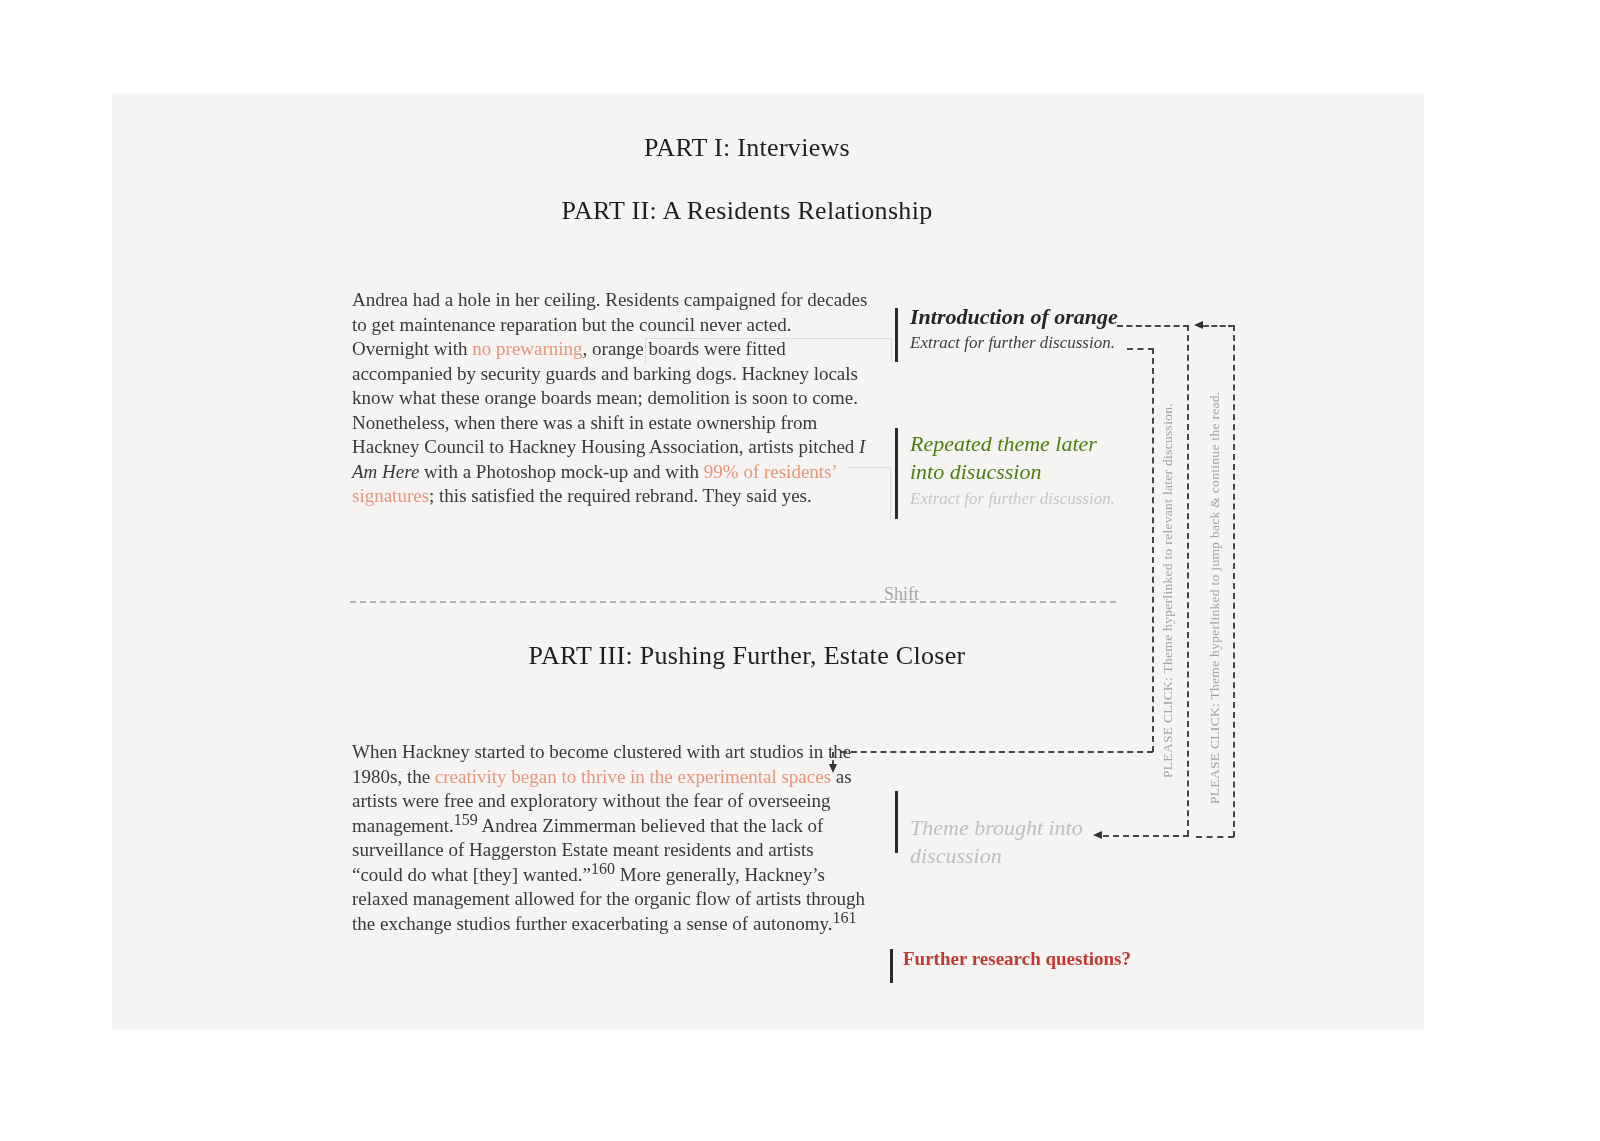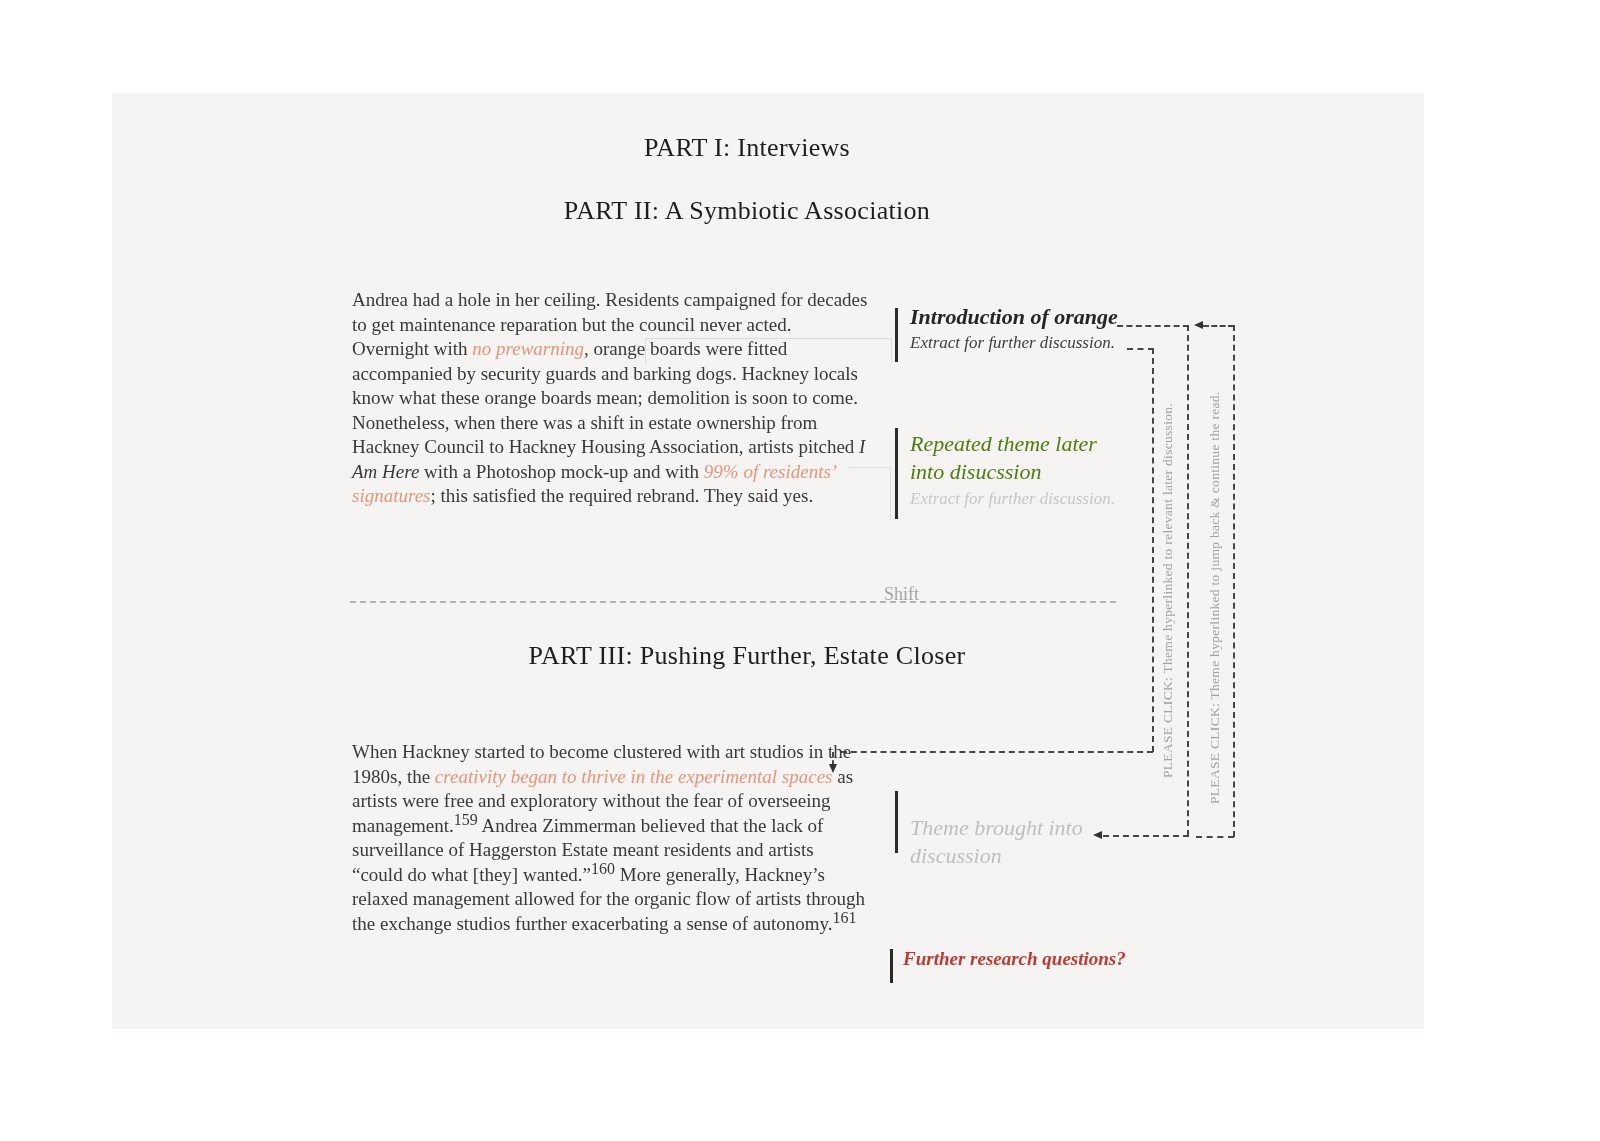--- a/index.html
+++ b/index.html
@@ -2,52 +2,52 @@
 <html style="--hl: #e6957a; --alert: #bf3a33;"><head>
 <meta charset="utf-8">
 <style>
   html,body{margin:0;padding:0;background:#ffffff;}
   #canvas{position:relative;width:1408px;height:1141px;background:#ffffff;overflow:hidden;
           font-family:"Liberation Serif","DejaVu Serif",serif;padding-left:16px;}
   #page{position:absolute;left:112px;top:93px;width:1376px;height:936px;background:#f5f4f2;}
   .abs{position:absolute;}
   .heading{left:352px;width:790px;text-align:center;font-size:26px;color:#1f1e1d;letter-spacing:.3px;}
   .para{left:352px;width:516px;font-size:19px;line-height:24.5px;color:#3a3937;}
-  .hl{color:var(--hl,#e6957a);font-style:italic;}
+  .hl{color:var(--hl,#e6957a);}
   .it{font-style:italic;}
   .sup{font-size:16px;vertical-align:super;line-height:0;}
   .ann-bar{width:3px;background:#2b2a29;}
   .ann-title{font-size:22px;font-style:italic;line-height:28px;}
   .ann-title.dark{font-weight:bold;color:#262524;}
   .ann-title.muted{color:#4d7c0f;}
   .ann-title.muted2{color:#bfbebc;}
   .ann-sub{font-size:17px;font-style:italic;}
   .ann-sub.dark{color:#3f3e3d;}
   .ann-sub.light{color:#c7c6c4;}
-  .alert-note{font-size:19px;font-style:italic;font-weight:600;color:var(--alert,#bf3a33);text-align:right;}
+  .alert-note{font-size:19px;font-weight:600;color:var(--alert,#bf3a33);text-align:right;}
   .dash-h{border-top:2px dashed #474645;height:0;}
   .dash-v{border-left:2px dashed #474645;width:0;}
   .shift-line{border-top:2px dashed #b4b3b1;height:0;}
   .shift-label{font-size:18px;color:#a5a4a2;margin-top:12px;}
   .arrow-left{width:0;height:0;border-top:4px solid transparent;border-bottom:4px solid transparent;border-right:9px solid #333231;}
   .arrow-down{width:0;height:0;border-left:4px solid transparent;border-right:4px solid transparent;border-top:9px solid #333231;}
   .callout{border:1px solid #dedcda;background:transparent;}
   .callout.no-bottom{border-bottom:none;}
   .callout.top-right{border-left:none;border-bottom:none;}
   .vlabel{writing-mode:vertical-rl;transform:rotate(180deg);white-space:nowrap;
           font-size:13.5px;letter-spacing:.3px;color:#a3a2a0;}
 </style>
 </head>
 <body>
 
 <div id="canvas">
   <div id="page"></div>
 
   <div class="abs heading" style="top:133px;">PART I: Interviews</div>
-  <div class="abs heading" style="top:196px;">PART II: A Symbiotic Association</div>
+  <div class="abs heading" style="top:196px;">PART II: A Residents Relationship</div>
   <div class="abs heading" style="top:641px;">PART III: Pushing Further, Estate Closer</div>
 
   <div class="abs para" style="top:288px;"><span>Andrea had a hole in her ceiling. Residents campaigned for decades to get maintenance reparation but the council never acted. Overnight with </span><span class="hl">no prewarning</span><span>, orange boards were fitted accompanied by security guards and barking dogs. Hackney locals know what these orange boards mean; demolition is soon to come. Nonetheless, when there was a shift in estate ownership from Hackney Council to Hackney Housing Association, artists pitched </span><span class="it">I Am Here</span><span> with a Photoshop mock-up and with </span><span class="hl">99% of residents’ signatures</span><span>; this satisfied the required rebrand. They said yes.</span></div>
   <div class="abs para" style="top:740px;"><span>When Hackney started to become clustered with art studios in the 1980s, the </span><span class="hl">creativity began to thrive in the experimental spaces</span><span> as artists were free and exploratory without the fear of overseeing management.</span><span class="sup">159</span><span> Andrea Zimmerman believed that the lack of surveillance of Haggerston Estate meant residents and artists “could do what [they] wanted.”</span><span class="sup">160</span><span> More generally, Hackney’s relaxed management allowed for the organic flow of artists through the exchange studios further exacerbating a sense of autonomy.</span><span class="sup">161</span></div>
 
   <div class="abs callout no-bottom" style="left:645px;top:338px;width:245px;height:25px;"></div>
   <div class="abs callout top-right" style="left:849px;top:467px;width:41px;height:52px;"></div>
 
   <div class="abs ann-bar" style="left:895px;top:308px;height:54px;"></div>
   <div class="abs ann-title dark" style="left:910px;top:303px;">Introduction of orange</div>

